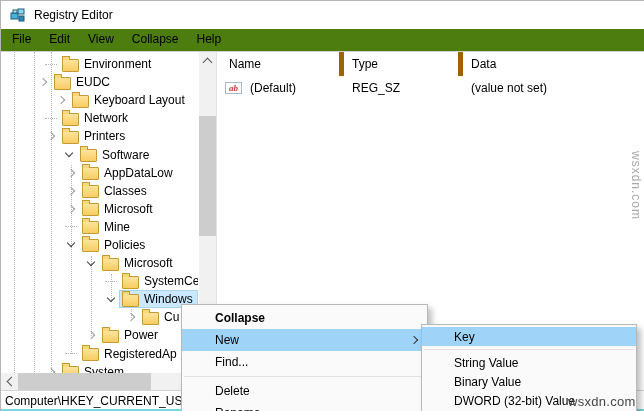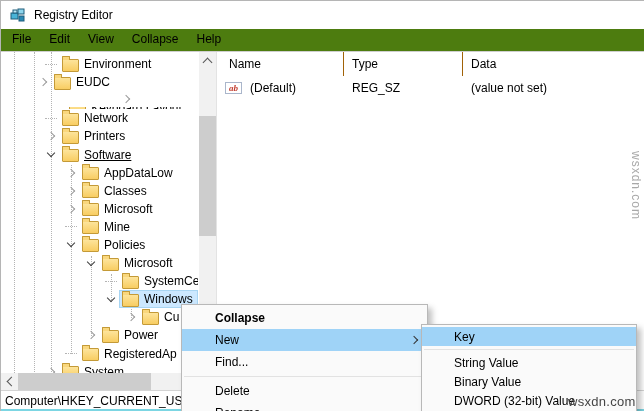--- a/index.html
+++ b/index.html
@@ -34,21 +34,21 @@
   .hthumb{position:absolute;left:17px;top:0;width:133px;height:17px;background:#cdcdcd}
   .sbtn{position:absolute;width:17px;height:17px;display:flex;align-items:center;justify-content:center;background:#f1f1f1}
   .chev-dir{width:6px;height:6px;border-right:1.3px solid #555;border-bottom:1.3px solid #555}
   .chev-up{transform:rotate(-135deg);margin-top:3px}
   .chev-left{transform:rotate(135deg);margin-left:3px}
 
   .split{position:absolute;left:215px;top:51px;bottom:21px;width:0;border-left:1px solid #e3e3e3;z-index:3}
 
   
   .list-header{position:absolute;left:220px;top:51px;right:0;height:24px;display:flex;background:#fff}
-  .hcell{border-right:1px solid #a16207;padding-left:8px;display:flex;align-items:center;box-sizing:border-box}
+  .hcell{border-right:5px solid #a16207;padding-left:8px;display:flex;align-items:center;box-sizing:border-box}
   .c1{width:123px}.c2{width:119px}.c3{flex:1;border-right:none}
   .list-row{position:absolute;left:220px;top:78px;right:0;height:18px;display:flex;align-items:center}
   .rcell{box-sizing:border-box;display:flex;align-items:center;overflow:hidden;white-space:nowrap}
   .rcell.c1{padding-left:4px;gap:8px}
   .rcell.c2,.rcell.c3{padding-left:8px}
   .ab-icon{width:17px;height:12px;flex:none;border:1px solid #aab6cb;background:#fff;color:#c23b2e;
            font-size:9px;font-weight:bold;font-style:italic;line-height:10px;text-align:center;box-sizing:border-box;
            font-family:"Liberation Serif",serif}
 
   
@@ -114,21 +114,21 @@
         </div>
         <div class="tree-row" style="padding-left: 34px;">
           <span class="exp">
             <span class="chev "></span>
           </span>
           <span class="row-content">
             <span class="folder"></span>
             <span>EUDC</span>
           </span>
         </div>
-        <div class="tree-row" style="padding-left: 52px; flex-direction: column;">
+        <div class="tree-row" style="padding-left: 52px;">
           <span class="exp">
             <span class="chev "></span>
           </span>
           <span class="row-content">
             <span class="folder"></span>
             <span>Keyboard Layout</span>
           </span>
         </div>
         <div class="tree-row" style="padding-left: 42px;">
           <span class="exp none"></span>
@@ -139,21 +139,21 @@
         </div>
         <div class="tree-row" style="padding-left: 42px;">
           <span class="exp">
             <span class="chev "></span>
           </span>
           <span class="row-content">
             <span class="folder"></span>
             <span>Printers</span>
           </span>
         </div>
-        <div class="tree-row" style="padding-left: 42px; text-decoration: underline;">
+        <div class="tree-row" style="padding-left: 60px;">
           <span class="exp">
             <span class="chev expanded"></span>
           </span>
           <span class="row-content">
             <span class="folder"></span>
             <span>Software</span>
           </span>
         </div>
         <div class="tree-row" style="padding-left: 62px;">
           <span class="exp">

